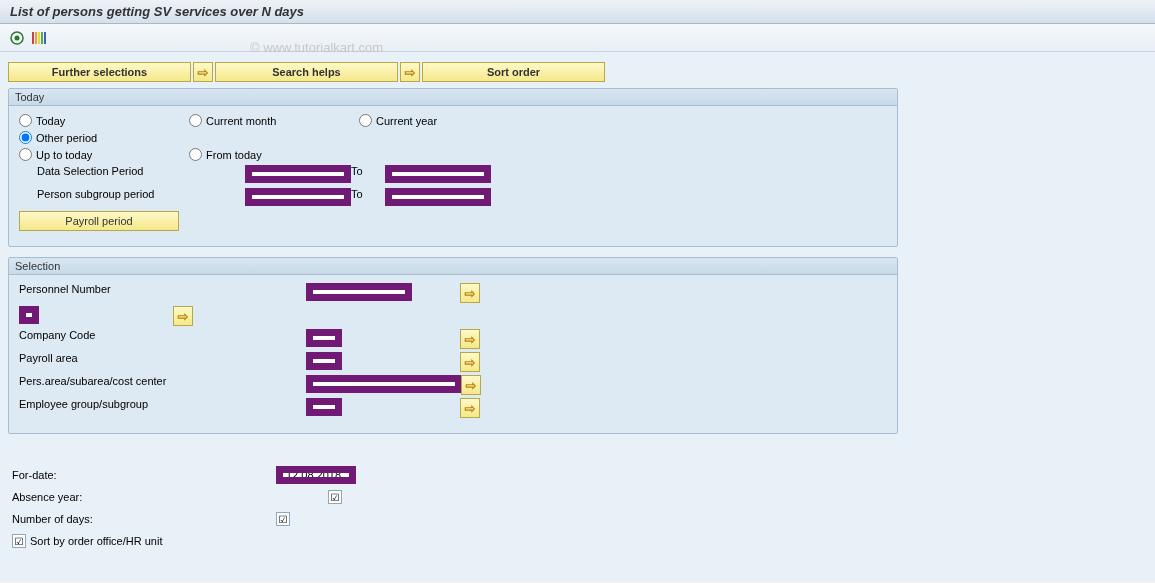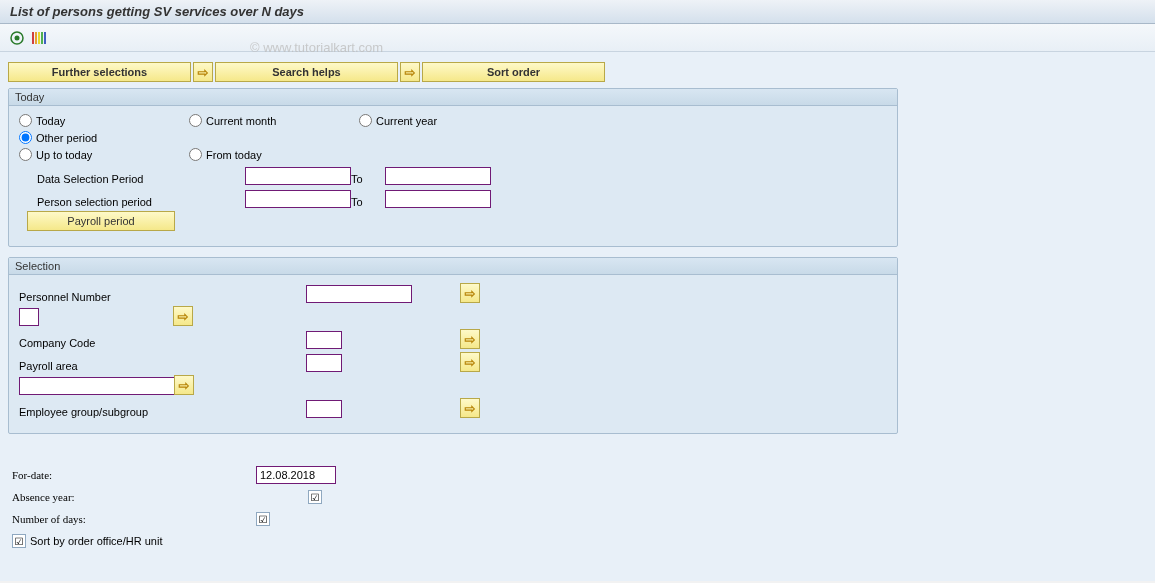--- a/index.html
+++ b/index.html
@@ -95,39 +95,39 @@
       background: linear-gradient(to bottom, #d8e6f2 0%, #c8dae8 100%);
       border-bottom: 1px solid #a8bdd0;
       padding: 2px 6px;
       font-size: 11px;
       color: #333;
     }
     .group-content { padding: 8px 10px 4px 10px; }
     .radio-row { display: flex; margin-bottom: 4px; }
     .radio-item { display: flex; align-items: flex-end; gap: 4px; width: 170px; }
     .radio-item input { margin: 0; }
-    .field-row { display: flex; align-items: flex-end; margin-bottom: 3px; height: 20px; }
+    .field-row { display: flex; align-items: flex-start; margin-bottom: 3px; height: 20px; }
     .field-label { width: 226px; padding-left: 18px; }
     .field-label.no-indent { padding-left: 0; width: 287px; }
     .text-input {
-      border: 1px solid #701a75;
+      border: 7px solid #701a75;
       background: #fff;
       height: 18px;
       padding: 1px 3px;
       font-size: 11px;
     }
     .w-medium { width: 106px; }
     .w-small { width: 36px; }
     .w-tiny { width: 20px; }
     .w-large { width: 156px; }
     .w-date { width: 80px; }
     .to-label { margin-right: 10px; width: 24px; }
     .bottom-fields { margin-top: 30px; padding-left: 4px; }
     .bottom-row { display: flex; align-items: center; height: 22px; }
-    .bottom-label { width: 244px; font-family: Liberation Serif, serif; }
+    .bottom-label { width: 264px; }
     .checkbox-box {
       width: 14px;
       height: 14px;
       border: 1px solid #8fa8c0;
       background: #fff;
       display: inline-flex;
       align-items: center;
       justify-content: center;
       font-size: 10px;
     }
@@ -199,27 +199,27 @@
             <span>From today</span>
           </label>
       </div>
       <div class="field-row">
         <span class="field-label">Data Selection Period</span>
         <input class="text-input w-medium" value="" style="">
         <span class="to-label">To</span>
         <input class="text-input w-medium" value="" style="">
       </div>
       <div class="field-row">
-        <span class="field-label">Person selection period</span>
+        <span class="field-label">Person subgroup period</span>
         <input class="text-input w-medium" value="" style="">
         <span class="to-label">To</span>
         <input class="text-input w-medium" value="" style="">
       </div>
       <div class="field-row">
-        <button class="yellow-btn" style="width:148px;justify-content:center;margin-left:8px">Payroll period</button>
+        <button class="yellow-btn" style="width:160px;justify-content:center;margin-left:0">Payroll period</button>
       </div>
     </div>
   </div>
 
   <div class="group-box">
     <div class="group-title">Selection</div>
     <div class="group-content">
       <div class="field-row">
         <span class="field-label no-indent">Personnel Number</span>
         <input class="text-input w-medium" value="" style="">
@@ -237,20 +237,21 @@
         <span style="width:118px"></span>
         <button class="arrow-btn">⇨</button>
       </div>
       <div class="field-row">
         <span class="field-label no-indent">Payroll area</span>
         <input class="text-input w-small" value="" style="">
         <span style="width:118px"></span>
         <button class="arrow-btn">⇨</button>
       </div>
       <div class="field-row">
+        <span class="field-label no-indent">Pers.area/subarea/cost center</span>
         <input class="text-input w-large" value="" style="">
         <button class="arrow-btn" style="margin-left:-1px">⇨</button>
       </div>
       <div class="field-row">
         <span class="field-label no-indent">Employee group/subgroup</span>
         <input class="text-input w-small" value="" style="">
         <span style="width:118px"></span>
         <button class="arrow-btn">⇨</button>
       </div>
     </div>

